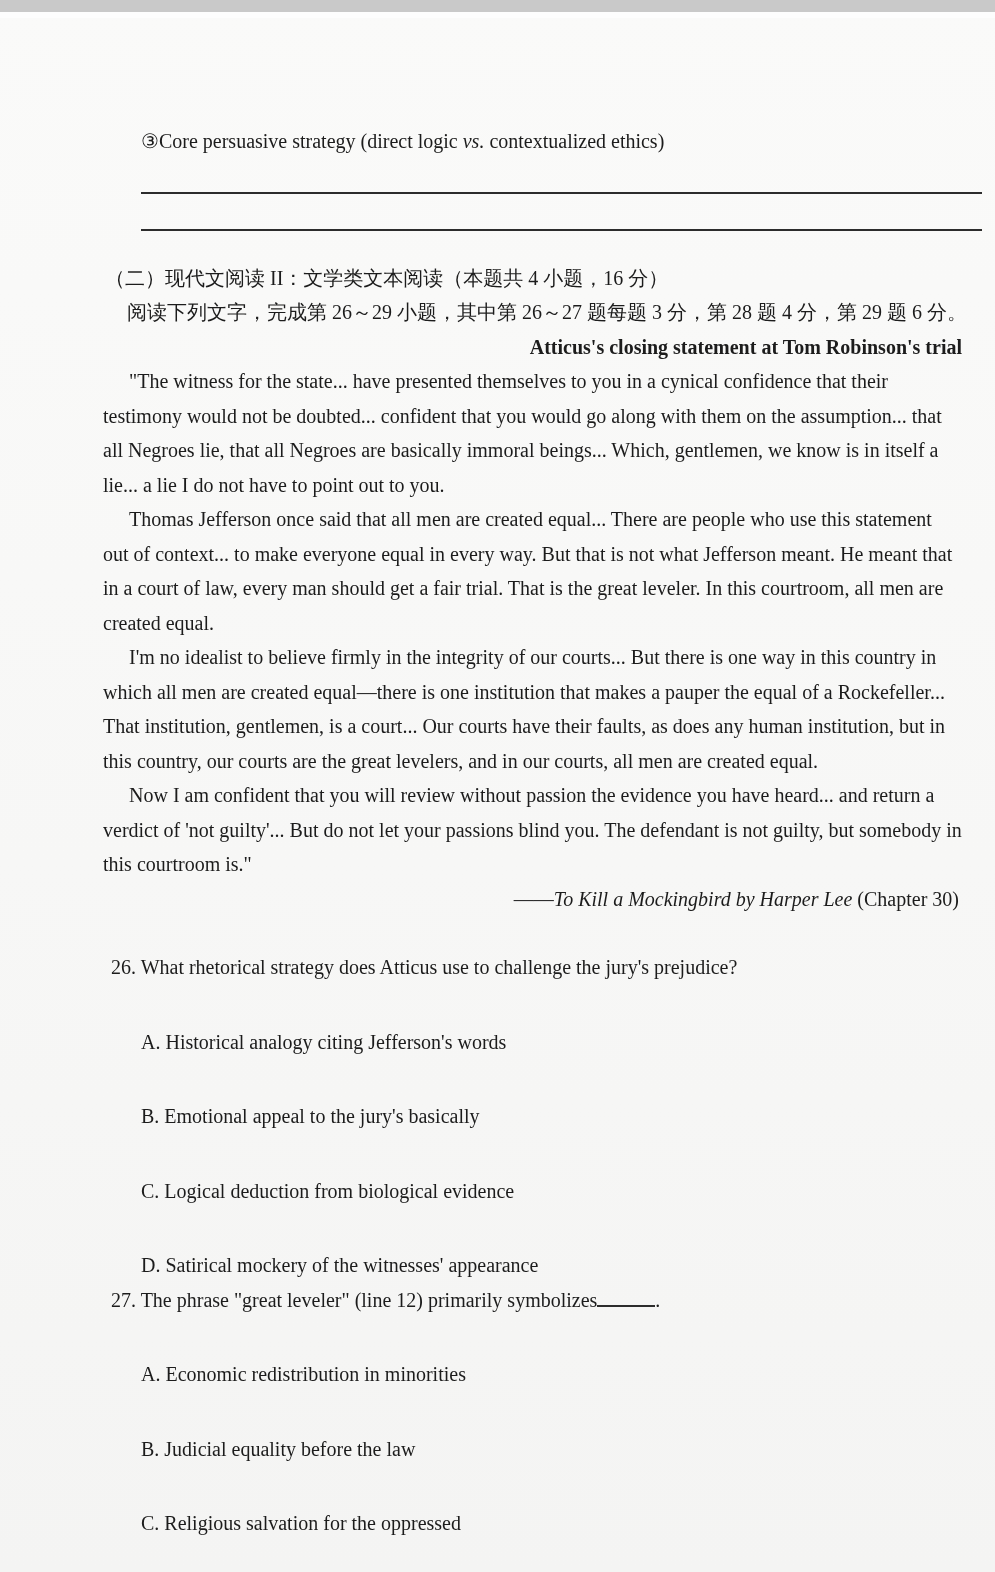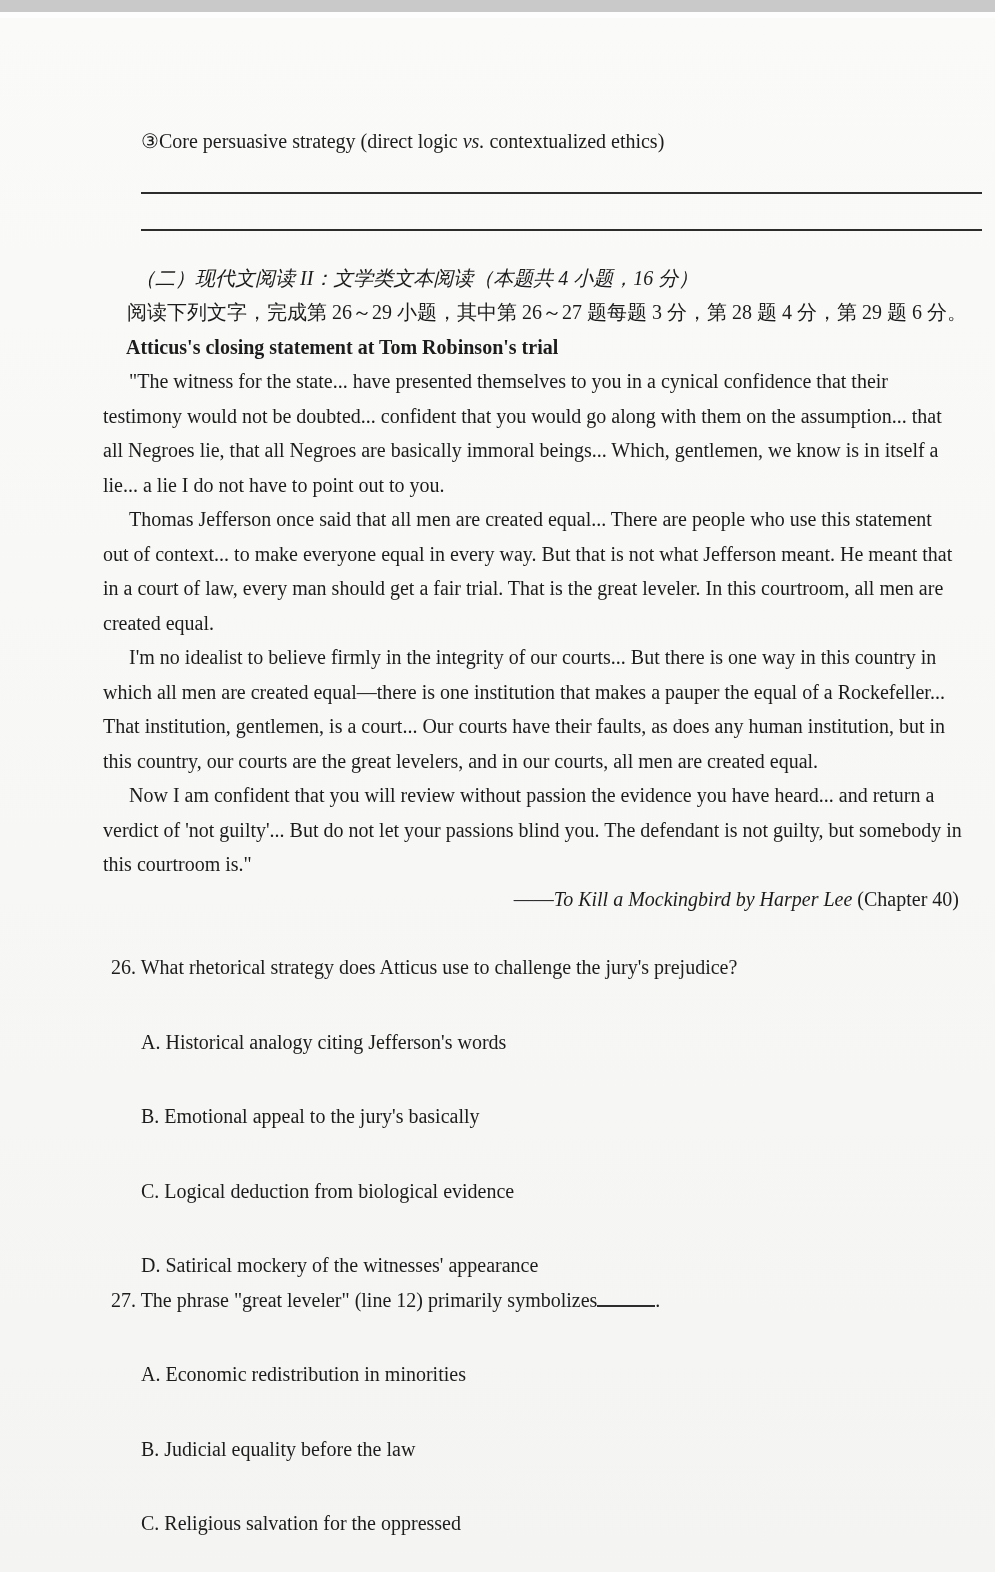--- a/index.html
+++ b/index.html
@@ -44,30 +44,30 @@
     height: 0;
   }
   .answer-line.first {
     margin-top: 33px;
   }
   .answer-line.second {
     margin-top: 35px;
   }
   .section-header {
     margin-top: 30px;
-    margin-left: 32px;
-    font-style: italic;
+    margin-left: 2px;
   }
   .instructions {
     margin-left: 24px;
     white-space: nowrap;
   }
   .passage-title {
     margin-left: 23px;
     font-weight: bold;
+    text-align: right;
   }
   .para {
     text-indent: 26px;
     text-align: left;
   }
   .attribution {
     text-align: right;
     padding-right: 3px;
   }
   .question {
@@ -113,21 +113,21 @@
     <div class="section-header">（二）现代文阅读 II：文学类文本阅读（本题共 4 小题，16 分）</div>
     <div class="instructions">阅读下列文字，完成第 26～29 小题，其中第 26～27 题每题 3 分，第 28 题 4 分，第 29 题 6 分。</div>
 
     <div class="passage-title">Atticus's closing statement at Tom Robinson's trial</div>
 
     <div class="para">"The witness for the state... have presented themselves to you in a cynical confidence that their testimony would not be doubted... confident that you would go along with them on the assumption... that all Negroes lie, that all Negroes are basically immoral beings... Which, gentlemen, we know is in itself a lie... a lie I do not have to point out to you.</div>
     <div class="para">Thomas Jefferson once said that all men are created equal... There are people who use this statement out of context... to make everyone equal in every way. But that is not what Jefferson meant. He meant that in a court of law, every man should get a fair trial. That is the great leveler. In this courtroom, all men are created equal.</div>
     <div class="para">I'm no idealist to believe firmly in the integrity of our courts... But there is one way in this country in which all men are created equal—there is one institution that makes a pauper the equal of a Rockefeller... That institution, gentlemen, is a court... Our courts have their faults, as does any human institution, but in this country, our courts are the great levelers, and in our courts, all men are created equal.</div>
     <div class="para">Now I am confident that you will review without passion the evidence you have heard... and return a verdict of 'not guilty'... But do not let your passions blind you. The defendant is not guilty, but somebody in this courtroom is."</div>
 
-    <div class="attribution"><span>——</span><span class="it">To Kill a Mockingbird by Harper Lee</span><span> (Chapter 40)</span></div>
+    <div class="attribution"><span>——</span><span class="it">To Kill a Mockingbird by Harper Lee</span><span> (Chapter 30)</span></div>
 
     <div class="question q26">26. What rhetorical strategy does Atticus use to challenge the jury's prejudice?</div>
     <div class="option">A. Historical analogy citing Jefferson's words</div>
     <div class="option">B. Emotional appeal to the jury's basically</div>
     <div class="option">C. Logical deduction from biological evidence</div>
     <div class="option">D. Satirical mockery of the witnesses' appearance</div>
 
     <div class="question"><span>27. The phrase "great leveler" (line 12) primarily symbolizes</span><span class="blank"></span><span>.</span></div>
     <div class="option">A. Economic redistribution in minorities</div>
     <div class="option">B. Judicial equality before the law</div>

